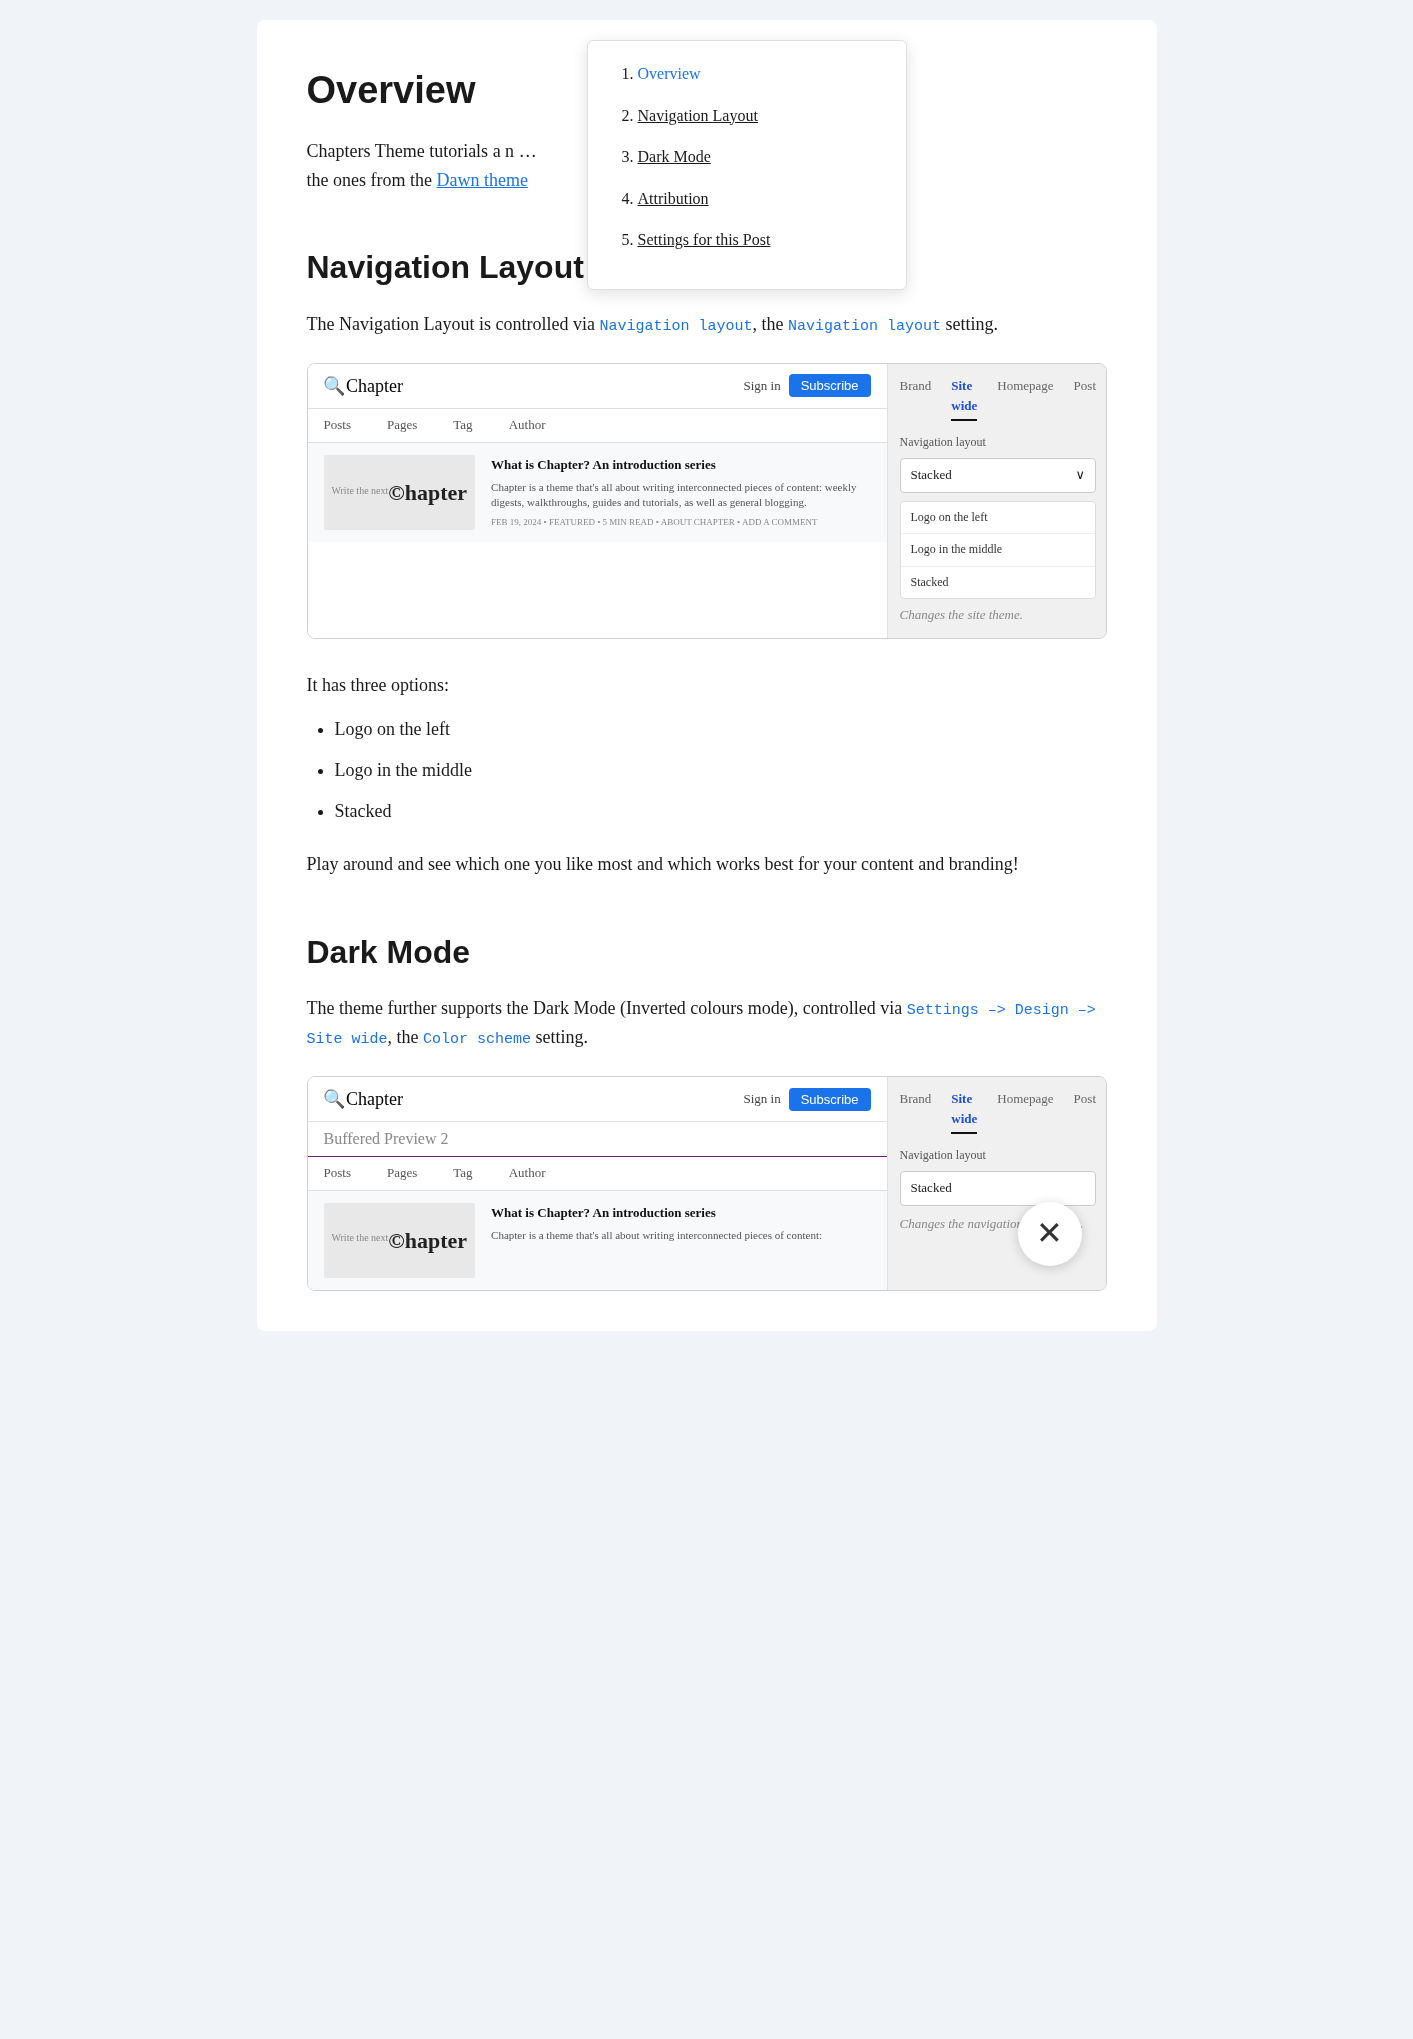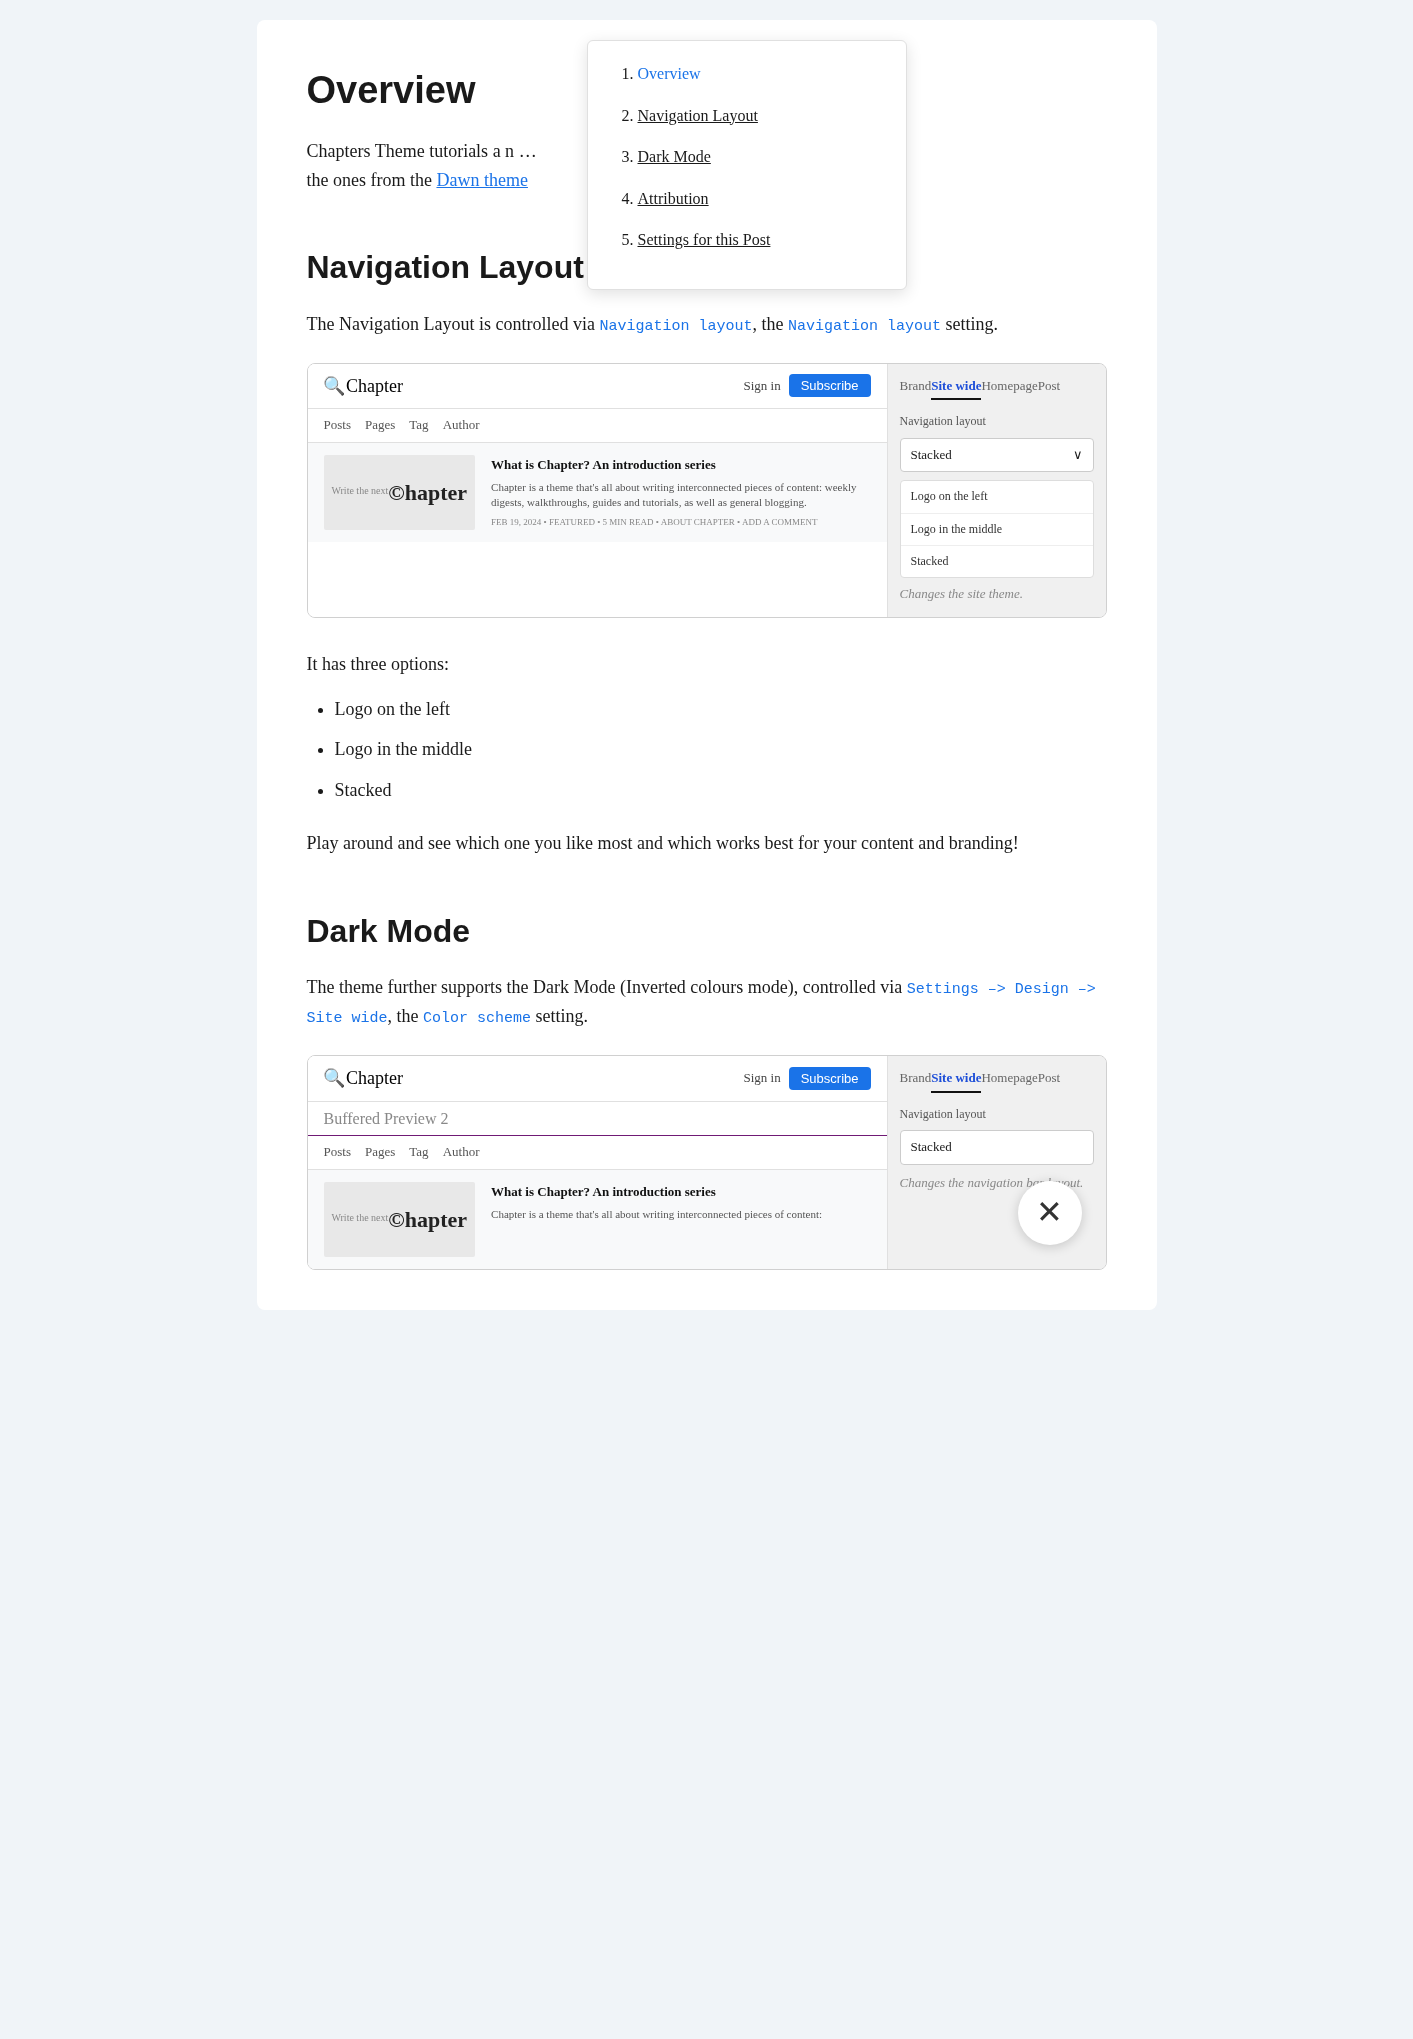--- a/index.html
+++ b/index.html
@@ -132,21 +132,21 @@
       background: #1a73e8;
       color: #fff;
       border: none;
       border-radius: 4px;
       padding: 4px 12px;
       font-size: 13px;
       cursor: pointer;
     }
     .nav-links {
       display: flex;
-      gap: 14px;
+      gap: 36px;
       padding: 6px 16px;
       border-bottom: 1px solid #e0e0e0;
       font-size: 13px;
       color: #555;
     }
     .mockup-content {
       padding: 12px 16px;
       display: flex;
       align-items: flex-start;
       gap: 16px;
@@ -193,21 +193,21 @@
     }
     .mockup-article .article-meta {
       font-size: 9px;
       color: #888;
       margin-top: 4px;
     }
 
     
     .settings-tabs {
       display: flex;
-      gap: 0;
+      gap: 20px;
       margin-bottom: 12px;
       font-size: 13px;
     }
     .settings-tabs span {
       color: #666;
       cursor: pointer;
       padding-bottom: 2px;
     }
     .settings-tabs span.active-tab {
       color: #1d4ed8;

